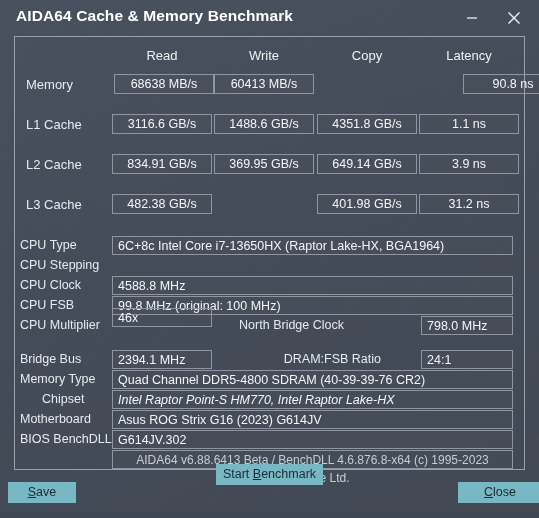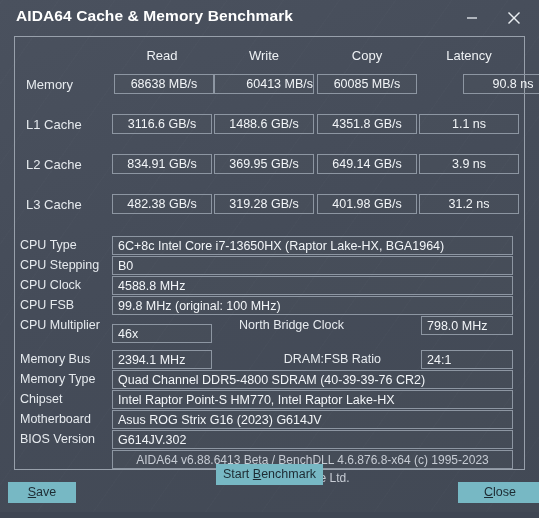--- a/index.html
+++ b/index.html
@@ -210,74 +210,71 @@
 
   <div class="panel"></div>
 
   <div class="col-head" style="left:112px;">Read</div>
   <div class="col-head" style="left:214px;">Write</div>
   <div class="col-head" style="left:317px;">Copy</div>
   <div class="col-head" style="left:419px;">Latency</div>
 
   <div class="row-label" style="top:77px;">Memory</div>
   <div class="cell" style="left:114px; top:74px;">68638 MB/s</div>
-  <div class="cell" style="left:214px; top:74px;text-align:right;">60413 MB/s</div>
-  <div class="cell" style="left:317px; top:74px;">60085 MB/s</div>
+  <div class="cell" style="left:214px; top:74px;">60413 MB/s</div>
   <div class="cell" style="left:419px; top:74px;margin-left:44px;">90.8 ns</div>
 
   <div class="row-label" style="top:117px;">L1 Cache</div>
   <div class="cell" style="left:112px; top:114px;">3116.6 GB/s</div>
   <div class="cell" style="left:214px; top:114px;">1488.6 GB/s</div>
   <div class="cell" style="left:317px; top:114px;">4351.8 GB/s</div>
   <div class="cell" style="left:419px; top:114px;">1.1 ns</div>
 
   <div class="row-label" style="top:157px;">L2 Cache</div>
   <div class="cell" style="left:112px; top:154px;">834.91 GB/s</div>
   <div class="cell" style="left:214px; top:154px;">369.95 GB/s</div>
   <div class="cell" style="left:317px; top:154px;">649.14 GB/s</div>
   <div class="cell" style="left:419px; top:154px;">3.9 ns</div>
 
   <div class="row-label" style="top:197px;">L3 Cache</div>
   <div class="cell" style="left:112px; top:194px;">482.38 GB/s</div>
-  <div class="cell" style="left:214px; top:194px;">319.28 GB/s</div>
   <div class="cell" style="left:317px; top:194px;">401.98 GB/s</div>
   <div class="cell" style="left:419px; top:194px;">31.2 ns</div>
 
   <div class="info-label" style="top:238px;">CPU Type</div>
   <div class="info-field wide" style="top:236px;">6C+8c Intel Core i7-13650HX  (Raptor Lake-HX, BGA1964)</div>
 
   <div class="info-label" style="top:258px;">CPU Stepping</div>
-  <div class="info-field wide" style="top:256px;">B0</div>
 
   <div class="info-label" style="top:278px;">CPU Clock</div>
   <div class="info-field wide" style="top:276px;">4588.8 MHz</div>
 
   <div class="info-label" style="top:298px;">CPU FSB</div>
   <div class="info-field wide" style="top:296px;">99.8 MHz  (original: 100 MHz)</div>
 
   <div class="info-label" style="top:318px;">CPU Multiplier</div>
-  <div class="info-field narrow" style="top:324px;">46x</div>
+  <div class="info-field narrow" style="top:308px;">46x</div>
   <div class="sub-label" style="left:214px; top:318px; width:130px;">North Bridge Clock</div>
   <div class="sub-field" style="left:421px; top:316px; width:92px;">798.0 MHz</div>
 
-  <div class="info-label" style="top:352px;">Memory Bus</div>
+  <div class="info-label" style="top:352px;">Bridge Bus</div>
   <div class="info-field narrow" style="top:350px;">2394.1 MHz</div>
   <div class="sub-label" style="left:236px; top:352px; width:145px;">DRAM:FSB Ratio</div>
   <div class="sub-field" style="left:421px; top:350px; width:92px;">24:1</div>
 
   <div class="info-label" style="top:372px;">Memory Type</div>
   <div class="info-field wide" style="top:370px;">Quad Channel DDR5-4800 SDRAM  (40-39-39-76 CR2)</div>
 
-  <div class="info-label" style="top:392px;">Chipset</div>
-  <div class="info-field wide" style="top:390px;">Intel Raptor Point-S HM770, Intel Raptor Lake-HX</div>
+  <div class="info-label" style="top:392px;margin-left:22px;">Chipset</div>
+  <div class="info-field wide" style="top:390px;font-style:italic;">Intel Raptor Point-S HM770, Intel Raptor Lake-HX</div>
 
   <div class="info-label" style="top:412px;">Motherboard</div>
   <div class="info-field wide" style="top:410px;">Asus ROG Strix G16 (2023) G614JV</div>
 
-  <div class="info-label" style="top:432px;">BIOS Version</div>
+  <div class="info-label" style="top:432px;">BIOS BenchDLL</div>
   <div class="info-field wide" style="top:430px;">G614JV.302</div>
 
   <div class="version-bar">AIDA64 v6.88.6413 Beta / BenchDLL 4.6.876.8-x64  (c) 1995-2023 FinalWire Ltd.</div>
 
   <button class="btn" id="btn-save"><span></span><u>S</u><span>ave</span></button>
 
   <button class="btn" id="btn-start"><span>Start </span><u>B</u><span>enchmark</span></button>
 
   <button class="btn" id="btn-close-btm"><span></span><u>C</u><span>lose</span></button>
 

